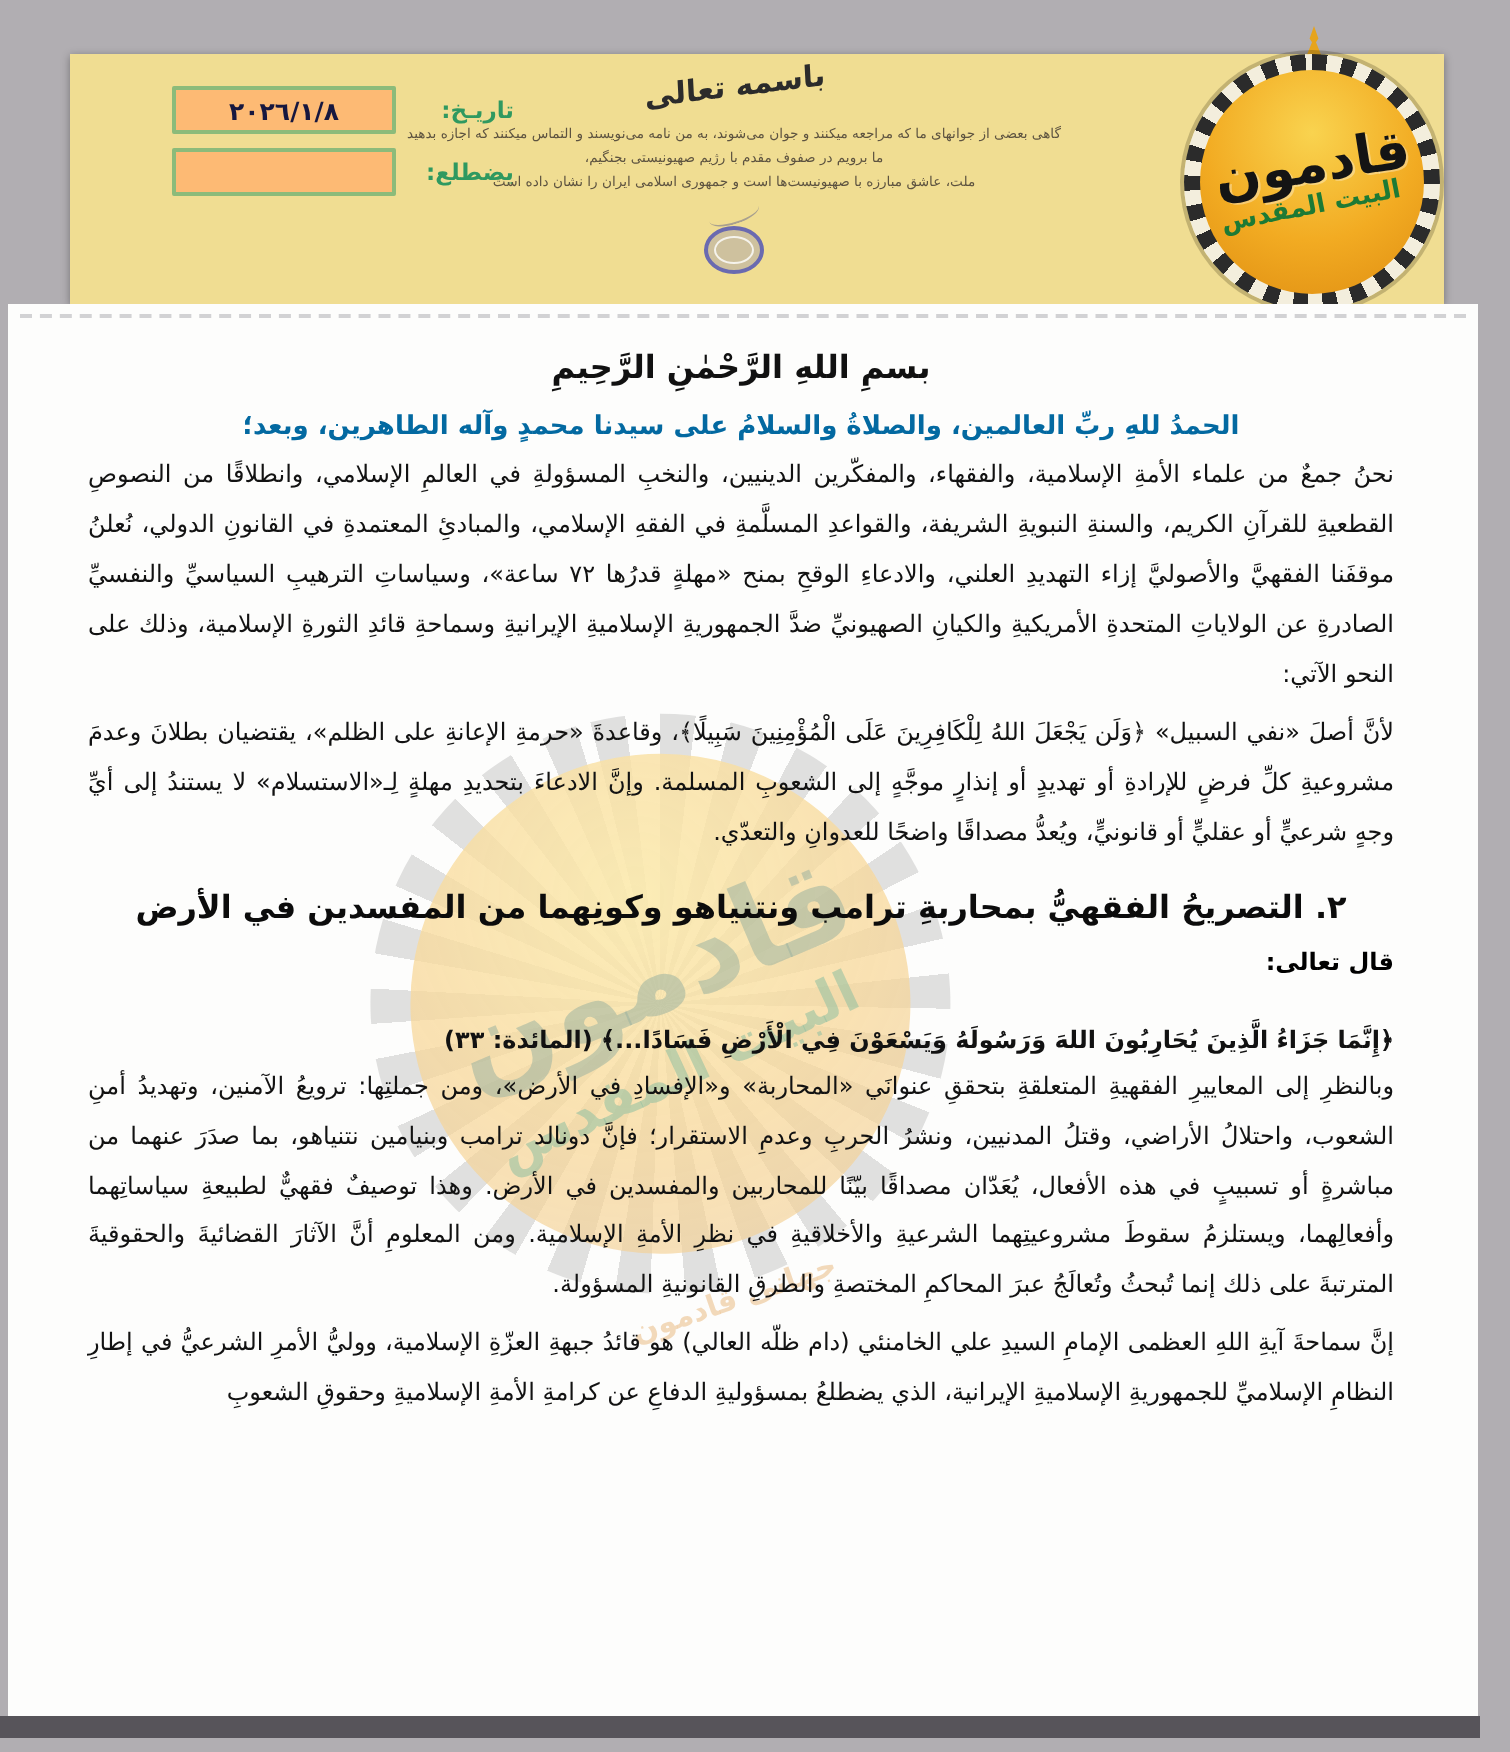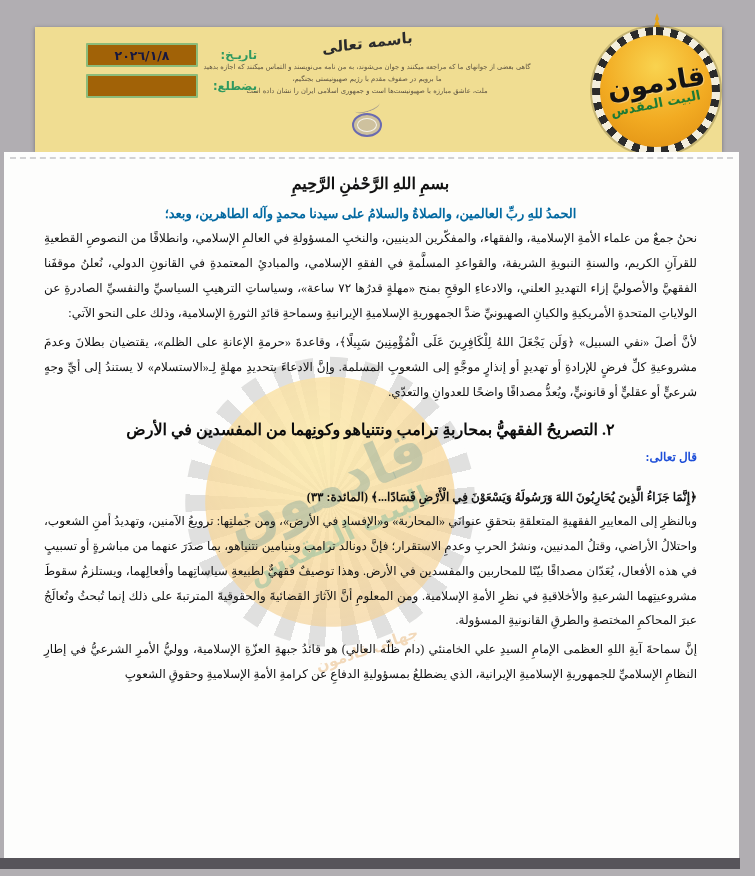--- a/index.html
+++ b/index.html
@@ -22,21 +22,21 @@
   .fields {
     position:absolute; left:22px; top:16px; width:200px;
     direction:rtl;
   }
   .field-row { display:flex; align-items:center; margin-bottom:7px; min-height:24px; }
   .field-label {
     flex:none; width:54px; font-size:11.5px; font-weight:bold;
     color:#2f9960; text-align:right;
   }
   .field-box {
-    width:112px; height:24px; background:#a16207;
+    width:112px; height:24px; background:#fdba74;
     border:2px solid #8cbb7a; border-radius:1px;
     display:flex; align-items:center; justify-content:center;
     font-size:12.5px; font-weight:bold; color:#17173f;
     margin-right:5px;
   }
   .center-block {
     position:absolute; right:225px; top:6px; width:260px; text-align:center;
   }
   .basmala-script {
     font-size:15px; font-weight:bold; color:#2b2b2b;
@@ -123,40 +123,39 @@
   .wm-title { font-size:58px; font-weight:bold; color:rgba(40,90,50,0.55); transform:rotate(-9deg); }
   .wm-subtitle { font-size:28px; font-weight:bold; color:rgba(29,122,53,0.6); transform:rotate(-11deg); }
   .wm-caption {
     position:absolute; bottom:-6px; left:60px; width:180px; text-align:center;
     font-size:15px; font-weight:bold; color:rgba(217,130,28,0.65); transform:rotate(-5deg);
   }
 
   .content {
     position:absolute; inset:0; padding:20px 42px 16px 40px;
     direction:rtl;
-    font-family:Liberation Serif, serif;
   }
   .basmala {
     text-align:center; font-size:16px; font-weight:bold; color:#111;
     margin-top:2px;
   }
   .opening {
     text-align:center; font-size:13px; font-weight:bold; color:#0369a1;
     margin-top:13px;
   }
   .para {
     text-align:justify; font-size:12px; line-height:2.08; color:#121212;
     margin-top:4px; font-weight:500;
   }
   .sec-heading {
     text-align:center; font-size:16px; font-weight:bold; color:#0c0c0c;
     margin-top:15px;
   }
   .lead-line {
-    text-align:right; font-size:12px; font-weight:bold; color:#1d4ed8;
+    text-align:right; font-size:12px; font-weight:bold; color:#000000;
     margin-top:11px;
   }
   .verse-line {
     text-align:right; font-size:12px; font-weight:bold; color:#121212;
     margin-top:25px;
   }
 
   .bottom-strip {
     position:absolute; left:0; top:858px; width:740px; height:11px;
     background:#57545a;

